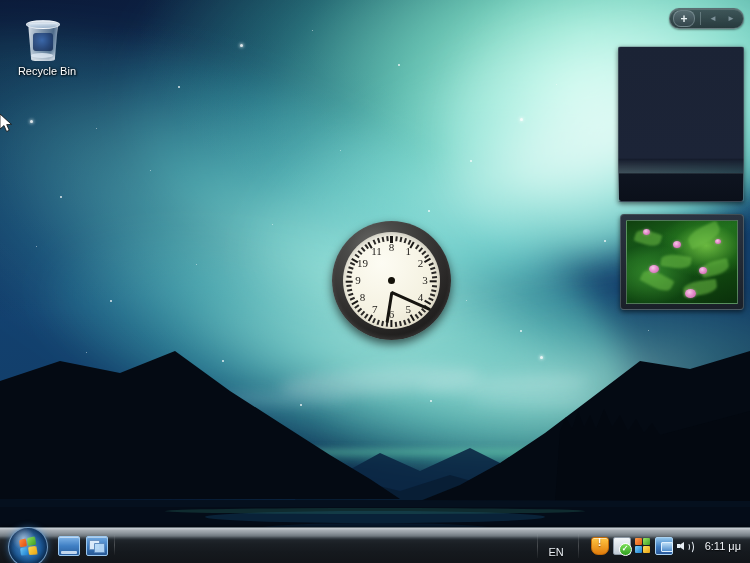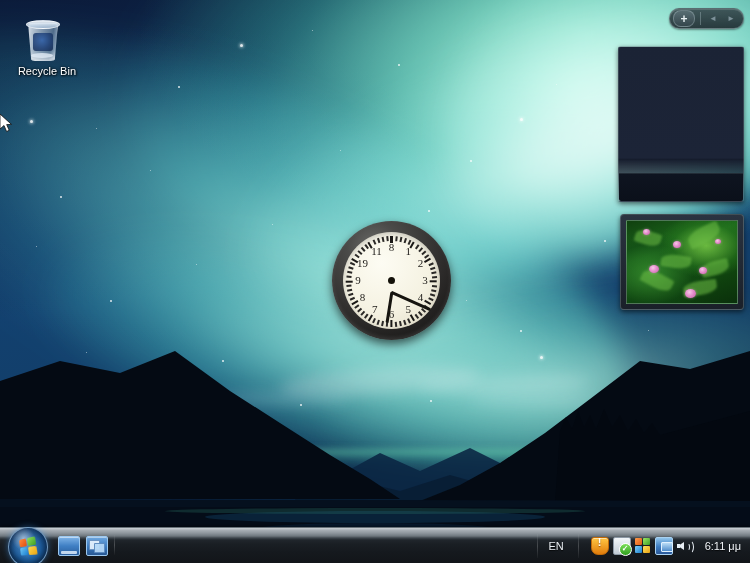--- a/index.html
+++ b/index.html
@@ -430,21 +430,21 @@
     display: flex;
     align-items: center;
   }
   .tray-divider {
     width: 1px; height: 24px;
     background: linear-gradient(to bottom, rgba(255,255,255,0.03), rgba(255,255,255,0.20), rgba(255,255,255,0.03));
   }
   .lang {
     color: #e9eef3;
     font-size: 11px;
-    padding: 0 14px 0 10px;
+    padding: 12px 14px 0 10px;
     text-shadow: 0 1px 1px rgba(0,0,0,0.8);
     cursor: default;
   }
   .tray-icons {
     display: flex;
     align-items: center;
     gap: 4px;
     padding: 0 6px 0 12px;
   }
   .ti { width: 16px; height: 16px; position: relative; cursor: default; }

